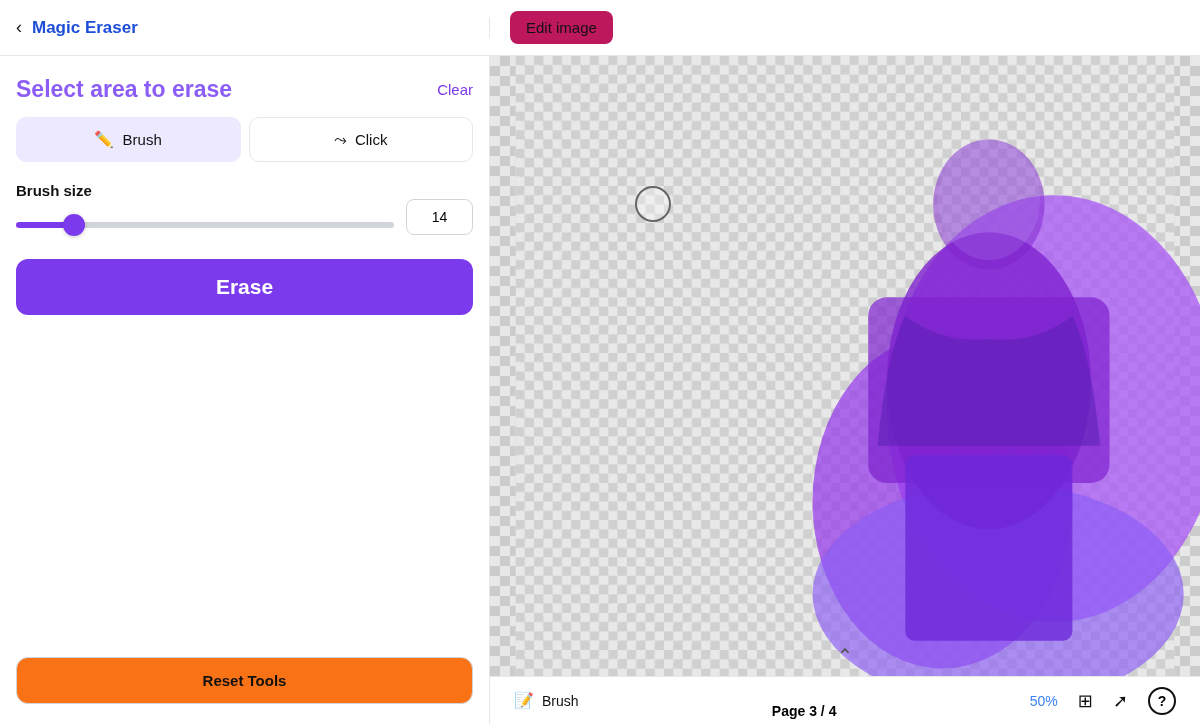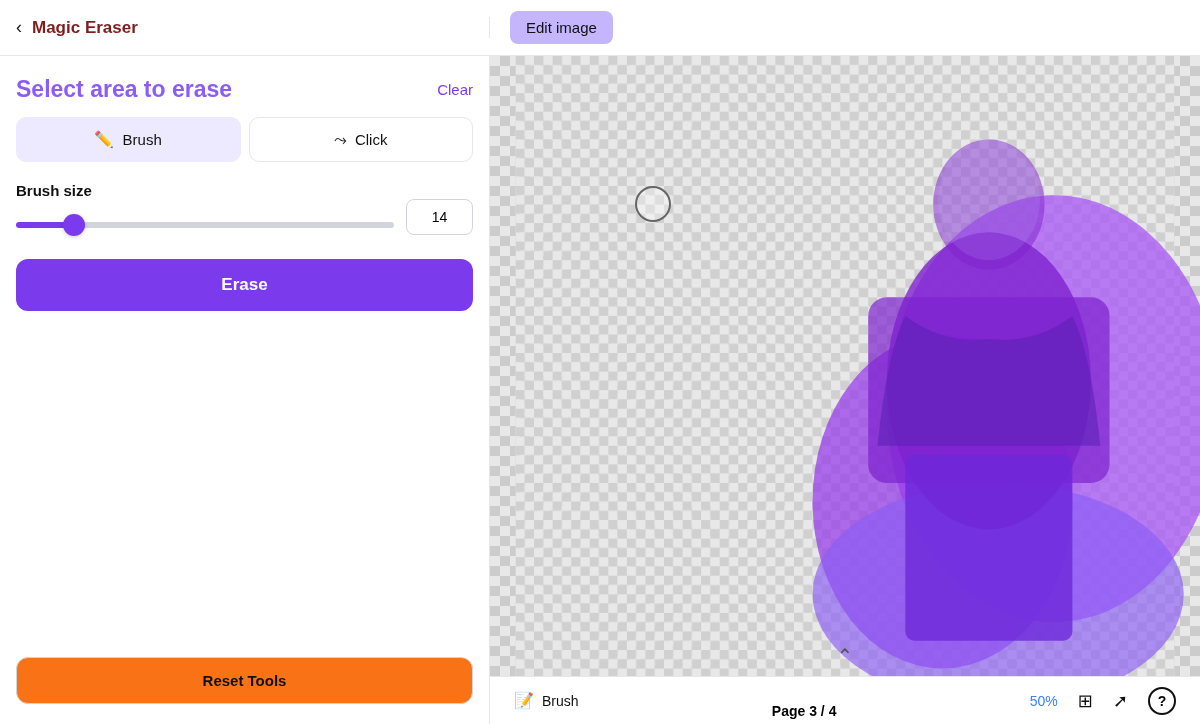--- a/index.html
+++ b/index.html
@@ -2,23 +2,23 @@
 <html><head>
   <meta charset="utf-8">
   <style>
     * { margin: 0; padding: 0; box-sizing: border-box; }
     body { font-family: -apple-system, BlinkMacSystemFont, 'Segoe UI', sans-serif; width: 1200px; height: 724px; overflow: hidden; display: flex; flex-direction: column; background: #fff; }
 
     
     .header { height: 56px; display: flex; align-items: center; border-bottom: 1px solid #e5e7eb; flex-shrink: 0; }
     .header-left { width: 490px; display: flex; align-items: center; padding: 0 16px; gap: 10px; border-right: 1px solid #e5e7eb; }
     .back-btn { background: none; border: none; cursor: pointer; font-size: 18px; color: #111; display: flex; align-items: center; }
-    .header-title { font-size: 17px; font-weight: 600; color: #7f1d1d; }
+    .header-title { font-size: 17px; font-weight: 600; color: #1d4ed8; }
     .header-right { flex: 1; display: flex; align-items: center; padding: 0 20px; }
-    .edit-image-btn { background: #c4b5fd; border: none; border-radius: 8px; padding: 8px 16px; font-size: 15px; font-weight: 500; cursor: pointer; color: #111; }
+    .edit-image-btn { background: #be185d; border: none; border-radius: 8px; padding: 8px 16px; font-size: 15px; font-weight: 500; cursor: pointer; color: #111; }
 
     
     .main { display: flex; flex: 1; overflow: hidden; }
 
     
     .sidebar { width: 490px; flex-shrink: 0; border-right: 1px solid #e5e7eb; display: flex; flex-direction: column; padding: 20px 16px; position: relative; }
     .select-area-row { display: flex; align-items: center; justify-content: space-between; margin-bottom: 14px; }
     .select-area-label { font-size: 23px; font-weight: 600; color: #8b5cf6; }
     .clear-btn { background: none; border: none; color: #7c3aed; font-size: 15px; font-weight: 500; cursor: pointer; }
 
@@ -30,21 +30,21 @@
 
     
     .brush-size-label { font-size: 15px; font-weight: 600; color: #111; }
     .brush-size-row { display: flex; align-items: center; gap: 12px; margin-bottom: 24px; }
     .slider-container { flex: 1; position: relative; height: 6px; }
     input[type=range] { width: 100%; height: 6px; -webkit-appearance: none; background: linear-gradient(to right, #7c3aed 0%, #7c3aed 20%, #d1d5db 20%, #d1d5db 100%); border-radius: 3px; outline: none; cursor: pointer; }
     input[type=range]::-webkit-slider-thumb { -webkit-appearance: none; width: 22px; height: 22px; border-radius: 50%; background: #7c3aed; cursor: pointer; box-shadow: 0 1px 4px rgba(0,0,0,0.2); }
     .brush-size-val { width: 67px; height: 36px; border: 1px solid #d1d5db; border-radius: 8px; display: flex; align-items: center; justify-content: center; font-size: 14px; font-weight: 500; }
 
     
-    .erase-btn { background: #7c3aed; color: #fff; border: none; border-radius: 12px; width: 100%; padding: 16px; font-size: 17px; font-weight: 600; cursor: pointer; margin-bottom: auto; }
+    .erase-btn { background: #7c3aed; color: #fff; border: none; border-radius: 12px; width: 100%; padding: 16px; font-size: 21px; font-weight: 600; cursor: pointer; margin-bottom: auto; }
 
     
     .reset-btn { background: #f97316; border: 1px solid #d1d5db; border-radius: 12px; width: 100%; padding: 14px; font-size: 15px; font-weight: 700; cursor: pointer; color: #111; margin-top: auto; }
 
     
     .canvas-area { flex: 1; display: flex; flex-direction: column; background: #f0f0f0; overflow: hidden; }
     .canvas-content { flex: 1; position: relative; overflow: hidden; }
 
     
     .checker-bg { position: absolute; inset: 0; background-image: linear-gradient(45deg, #ccc 25%, transparent 25%), linear-gradient(-45deg, #ccc 25%, transparent 25%), linear-gradient(45deg, transparent 75%, #ccc 75%), linear-gradient(-45deg, transparent 75%, #ccc 75%); background-size: 20px 20px; background-position: 0 0, 0 10px, 10px -10px, -10px 0px; background-color: #e8e8e8; }

